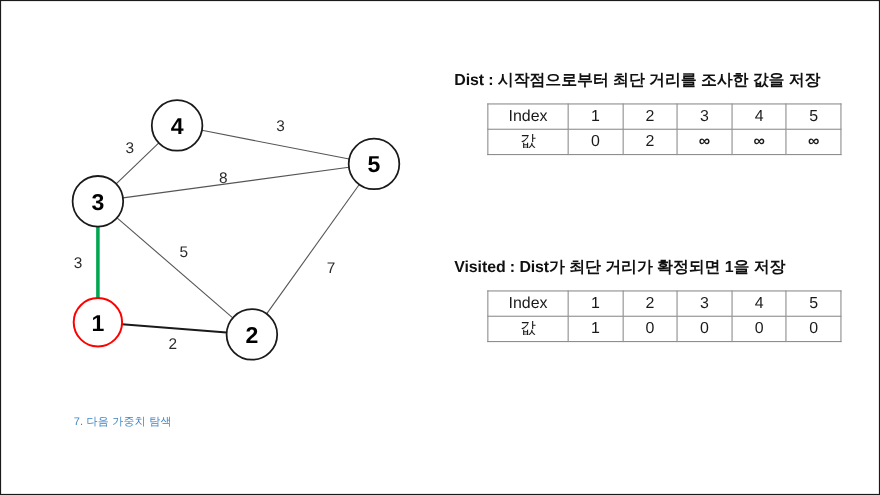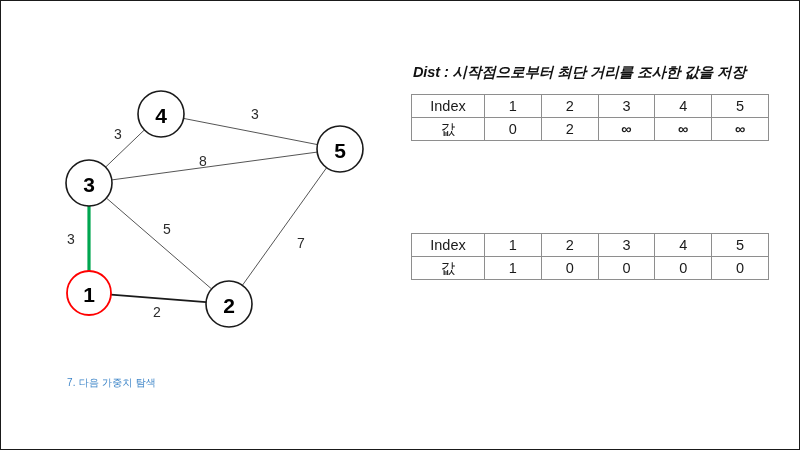--- a/index.html
+++ b/index.html
@@ -69,27 +69,27 @@
   #dist-block { top: 62px; }
   #visited-block { top: 232px; }
 
   .table-title {
     font-size: 14.5px;
     font-weight: bold;
     color: #111111;
     white-space: nowrap;
     margin: 0 0 12px 2px;
     letter-spacing: -0.1px;
-    font-style: italic;
   }
 
   table.data-table {
     border-collapse: collapse;
-    width: 358px;
+    width: 322px;
     table-layout: fixed;
+    margin-left: 32px;
   }
   table.data-table td {
     border: 1px solid #8e8e8e;
     height: 22px;
     text-align: center;
     vertical-align: middle;
     font-size: 14.5px;
     color: #1a1a1a;
     padding: 0;
     line-height: 22px;
@@ -162,20 +162,21 @@
           <td>2</td>
           <td class="inf-cell">∞</td>
           <td class="inf-cell">∞</td>
           <td class="inf-cell">∞</td>
         </tr>
       </tbody>
     </table>
   </div>
 
   <div class="table-block" id="visited-block">
+    <div class="table-title">Visited : Dist가 최단 거리가 확정되면 1을 저장</div>
     <table class="data-table">
       <tbody>
         <tr>
           <td class="head-cell">Index</td>
           <td>1</td>
           <td>2</td>
           <td>3</td>
           <td>4</td>
           <td>5</td>
         </tr>

